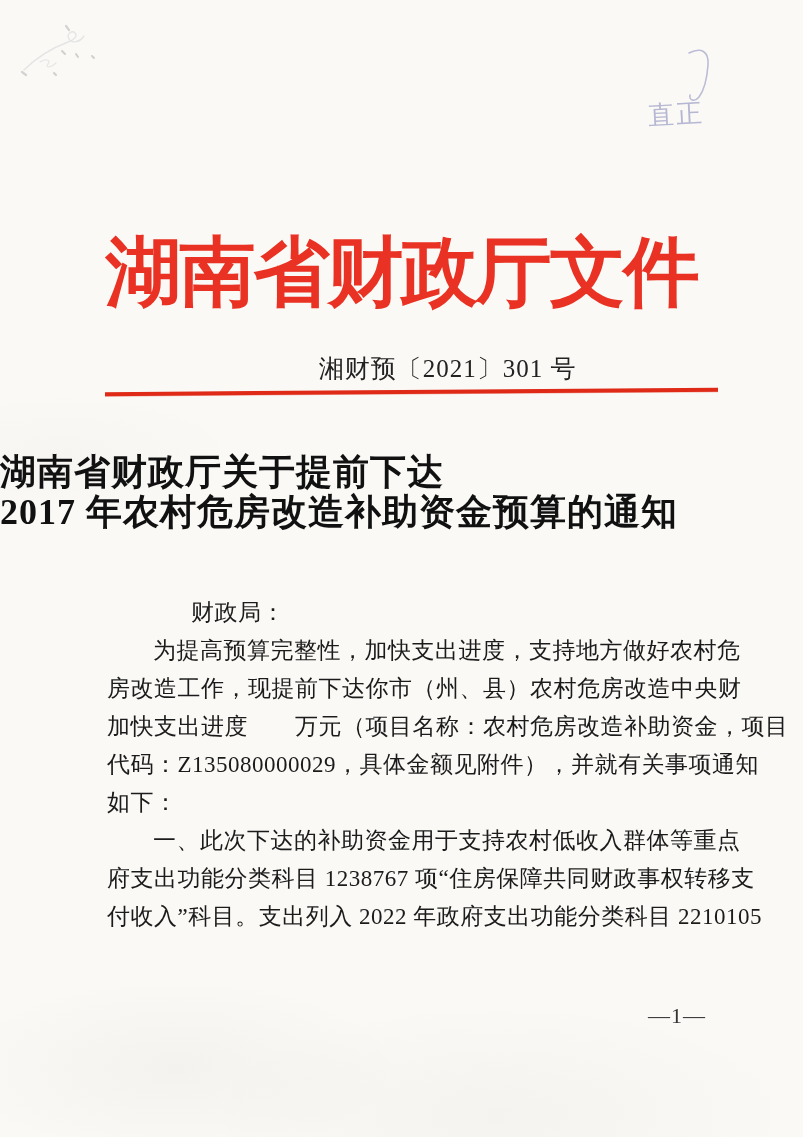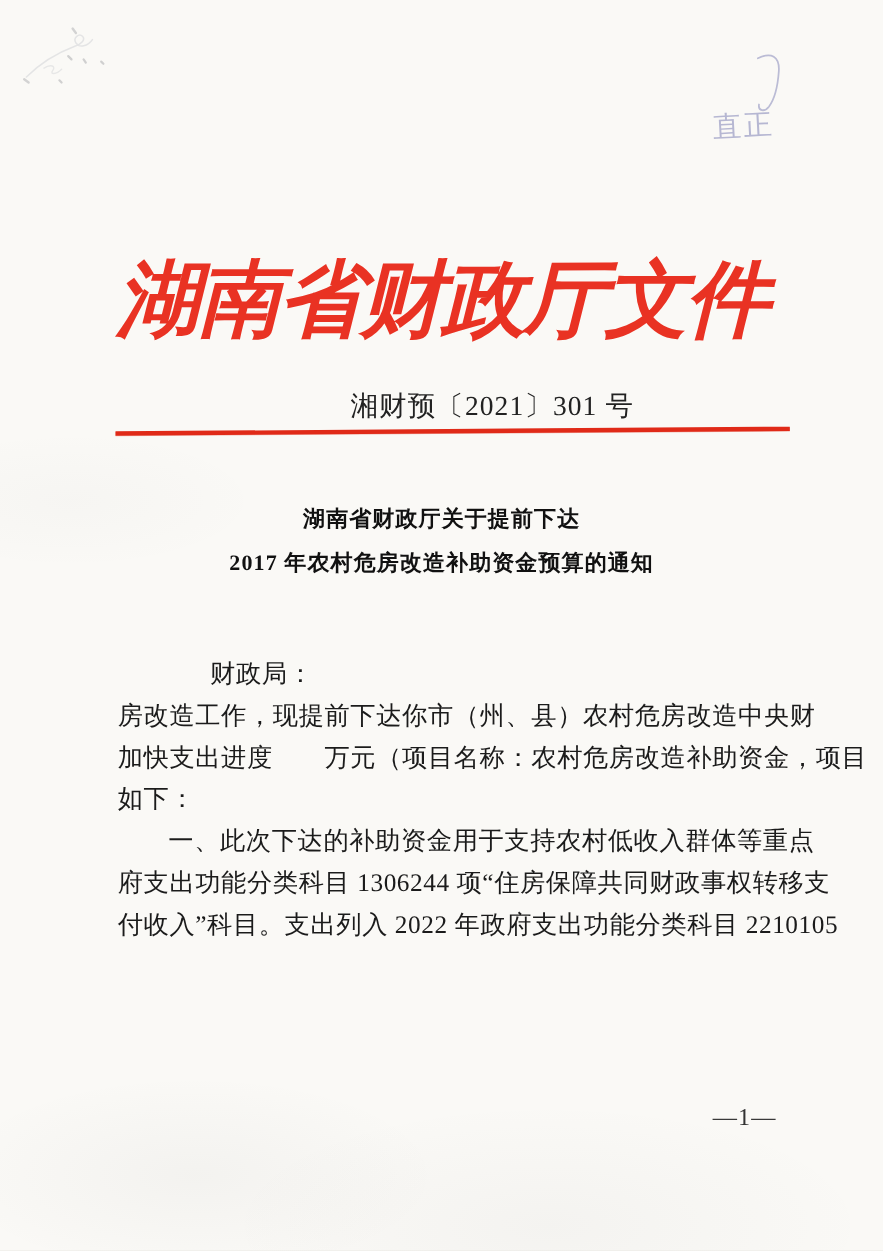--- a/index.html
+++ b/index.html
@@ -61,21 +61,20 @@
     position: absolute;
     top: 222px;
     left: 0;
     width: 100%;
     text-align: center;
     font-size: 76px;
     font-weight: 700;
     letter-spacing: -2px;
     color: var(--masthead-red);
     white-space: nowrap;
-    font-style: italic;
   }
 
   .doc-number {
     position: absolute;
     top: 352px;
     left: 0;
     width: 100%;
     text-align: center;
     font-size: 25px;
     letter-spacing: 1px;
@@ -92,22 +91,22 @@
     background: var(--rule-red);
     transform: rotate(-0.4deg);
     box-shadow: 0 0.5px 0 rgba(224,42,24,0.35);
   }
 
   .doc-title {
     position: absolute;
     top: 452px;
     left: 0;
     width: 100%;
-    text-align: center;
-    font-size: 20px;
+    text-align: left;
+    font-size: 36px;
     font-weight: 700;
     line-height: 40px;
     color: #111;
     letter-spacing: 1px;
   }
 
   .body-text {
     position: absolute;
     top: 594px;
     left: 107px;
@@ -164,23 +163,25 @@
 
   <div class="red-rule"></div>
 
   <div class="doc-title">
     <div>湖南省财政厅关于提前下达</div>
     <div>2017 年农村危房改造补助资金预算的通知</div>
   </div>
 
   <div class="body-text">
     <div class="body-line short salutation">财政局：</div>
+    <div class="body-line para-indent">为提高预算完整性，加快支出进度，支持地方做好农村危</div>
     <div class="body-line">房改造工作，现提前下达你市（州、县）农村危房改造中央财</div>
     <div class="body-line">加快支出进度　　万元（项目名称：农村危房改造补助资金，项目</div>
+    <div class="body-line">代码：Z135080000029，具体金额见附件），并就有关事项通知</div>
     <div class="body-line short">如下：</div>
     <div class="body-line para-indent">一、此次下达的补助资金用于支持农村低收入群体等重点</div>
-    <div class="body-line">府支出功能分类科目 1306244 项“住房保障共同财政事权转移支</div>
+    <div class="body-line">府支出功能分类科目 1238767 项“住房保障共同财政事权转移支</div>
     <div class="body-line">付收入”科目。支出列入 2022 年政府支出功能分类科目 2210105</div>
   </div>
 
   <div class="page-number">—1—</div>
 
 </div>
 
 </body></html>

